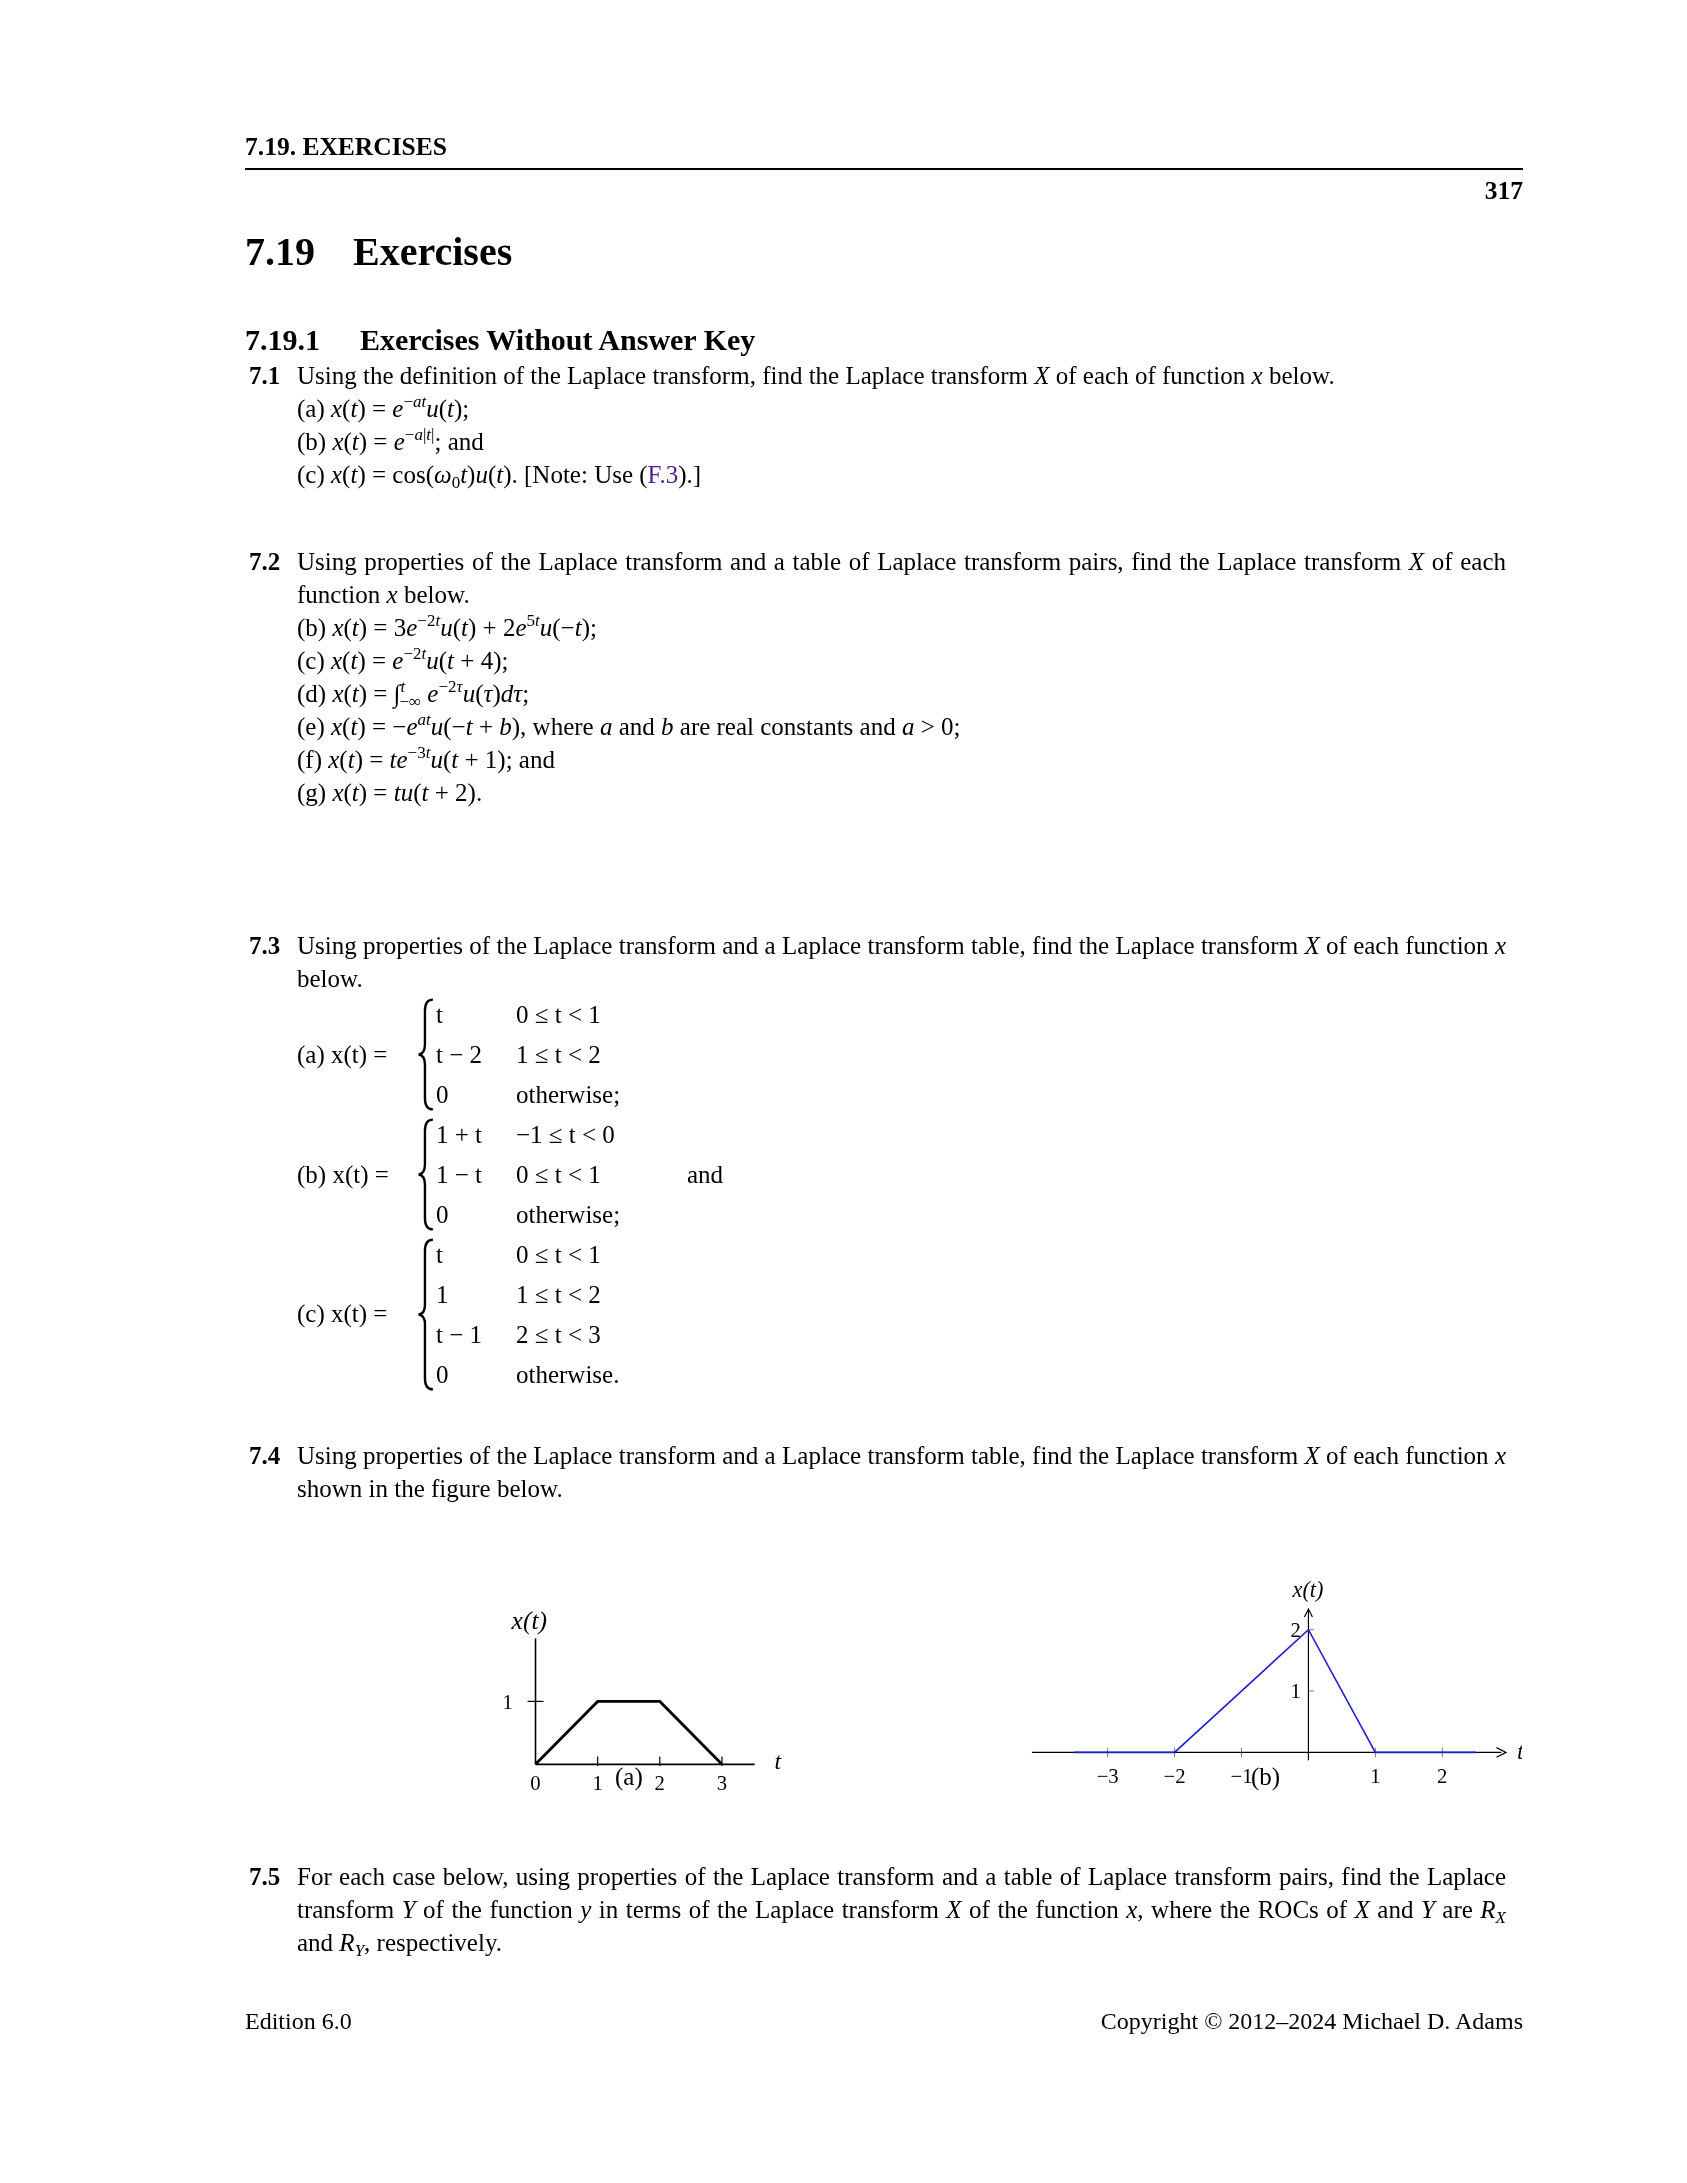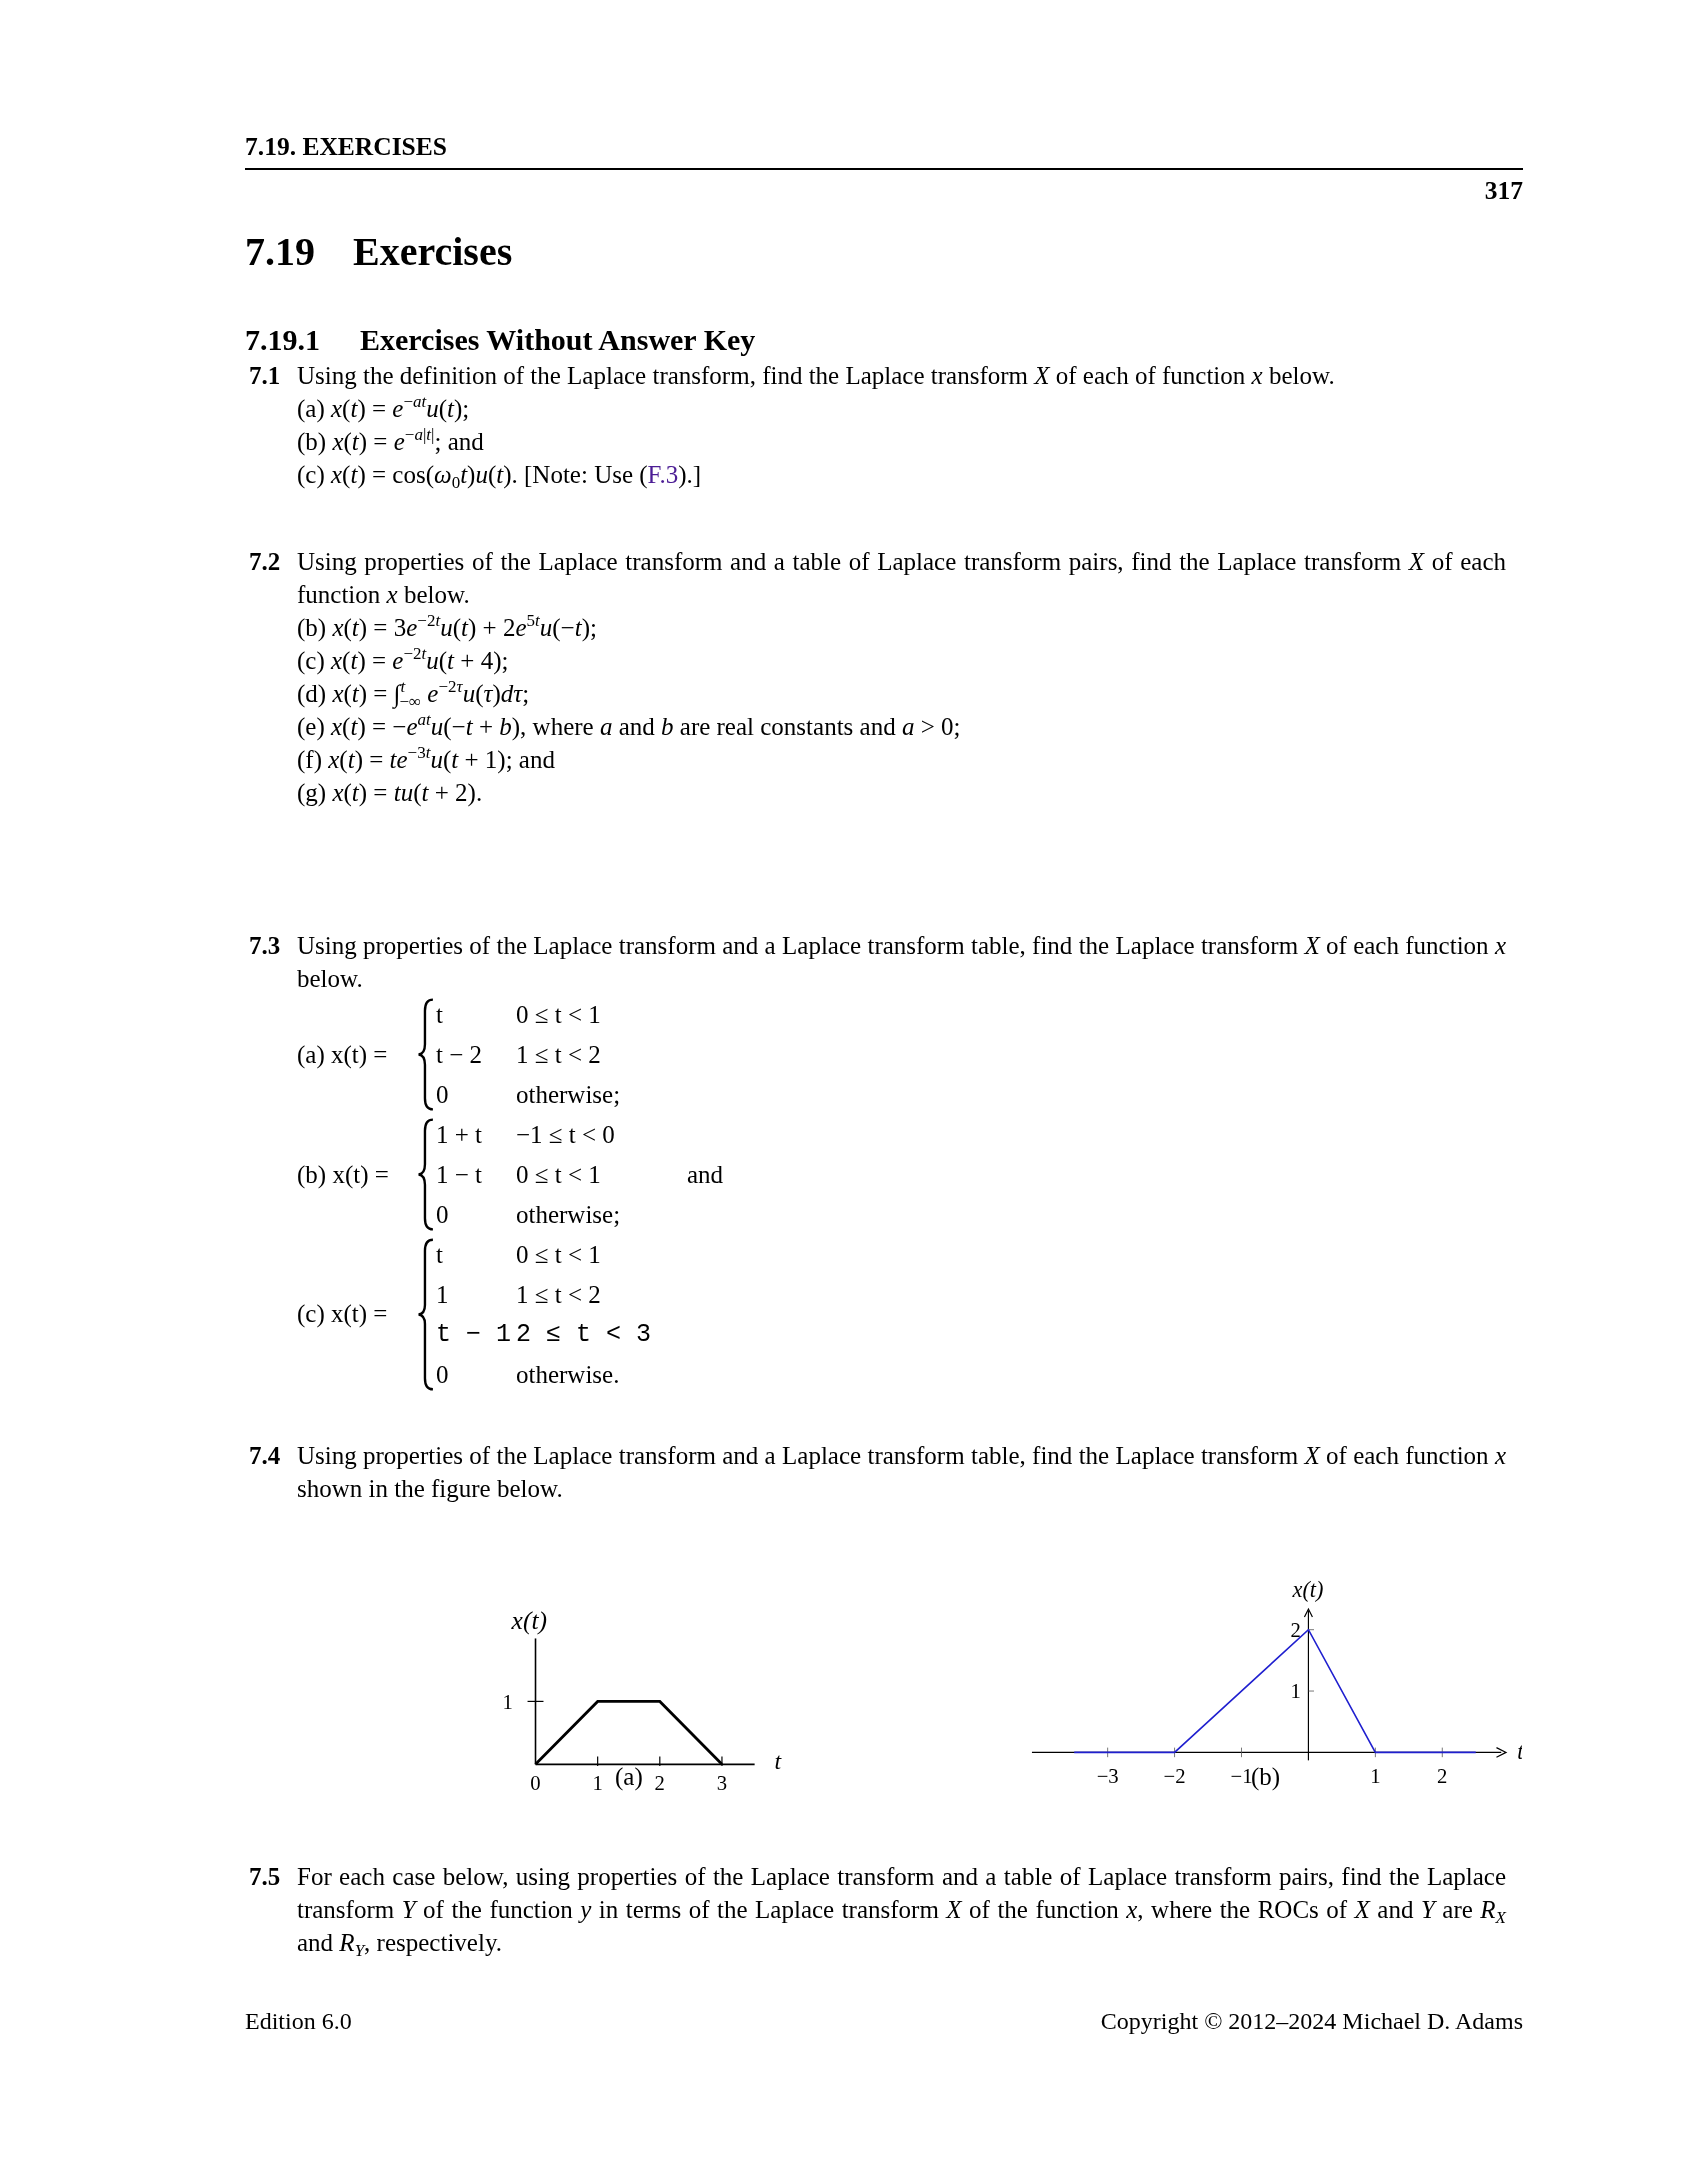--- a/index.html
+++ b/index.html
@@ -109,21 +109,21 @@
 
     <div class="pw pw4">
       <span class="lhs" style="top:62px;">(c) x(t) =</span>
       <span class="brace" style="top:3.2px;">
         <svg width="17.5" height="153" viewBox="0 0 22 192">
             <path d="M20 2 Q10 2 10 16 L10 84 Q10 95 2 96 Q10 97 10 108 L10 176 Q10 190 20 190" fill="none" stroke="#000" stroke-width="3"></path>
           </svg>
       </span>
       <div class="row" style="top:3.2px;"><span class="expr">t</span><span>0 ≤ t &lt; 1</span></div>
       <div class="row" style="top:43px;"><span class="expr">1</span><span>1 ≤ t &lt; 2</span></div>
-      <div class="row" style="top:83px;font-family:Liberation Mono, monospace;"><span class="expr">t − 1</span><span>2 ≤ t &lt; 3</span></div>
+      <div class="row" style="top:83px;"><span class="expr">t − 1</span><span>2 ≤ t &lt; 3</span></div>
       <div class="row" style="top:123px;"><span class="expr">0</span><span>otherwise.</span></div>
     </div>
   </div>
 </div>
 
 <div class="abs ex" style="top:1439px;">
   <span class="ex-num">7.4</span>
   <div class="body">
     <div class="wrap">Using properties of the Laplace transform and a Laplace transform table, find the Laplace transform <i>X</i> of each function <i>x</i> shown in the figure below.</div>
   </div>

